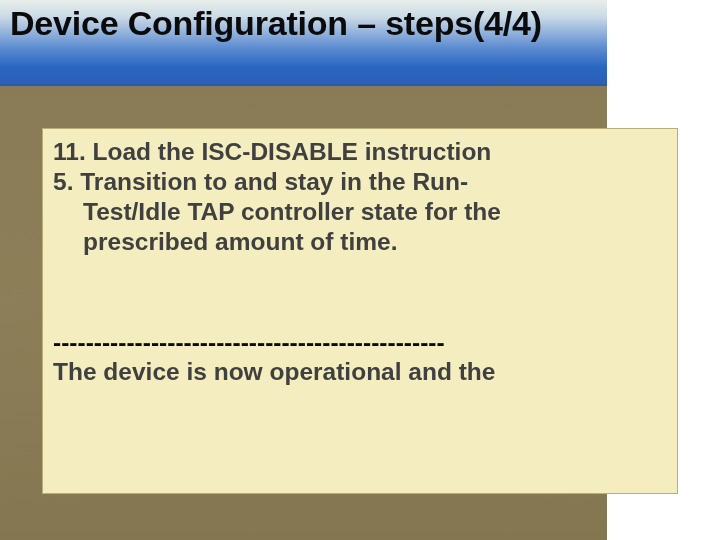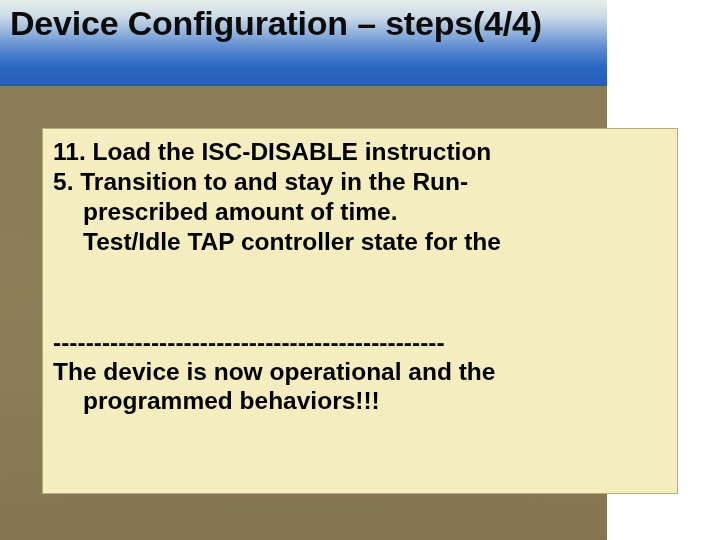--- a/index.html
+++ b/index.html
@@ -35,21 +35,21 @@
     top: 128px;
     width: 636px;
     height: 366px;
     background: #f3edbf;
     border: 1px solid #b7ae7a;
     box-shadow: 0 1px 0 rgba(255,255,255,0.15) inset;
     padding: 8px 10px 10px 10px;
   }
   .line {
     font-weight: 700;
-    color: #000000;
+    color: #404040;
     font-size: 24.5px;
     line-height: 1.22;
   }
   .indent { padding-left: 30px; }
   .spacer { height: 72px; }
   .dashes {
     font-weight: 700;
     color: #0b0b0b;
     font-size: 24.5px;
     letter-spacing: 0px;
@@ -64,25 +64,24 @@
 
   <div class="title-band">
     <div class="title-text">Device Configuration – steps(4/4)</div>
   </div>
 
   <div class="content-box">
 
     <div class="line">11. Load the ISC-DISABLE instruction</div>
 
     <div class="line">5. Transition to and stay in the Run-</div>
+    <div class="line indent">Test/Idle TAP controller state for the</div>
     <div class="line indent">prescribed amount of time.</div>
-    <div class="line indent">Test/Idle TAP controller state for the</div>
 
     <div class="spacer"></div>
 
     <div class="dashes">------------------------------------------------</div>
 
     <div class="line">The device is now operational and the</div>
-    <div class="line indent">programmed behaviors!!!</div>
 
   </div>
 
 </div>
 
 </body></html>

